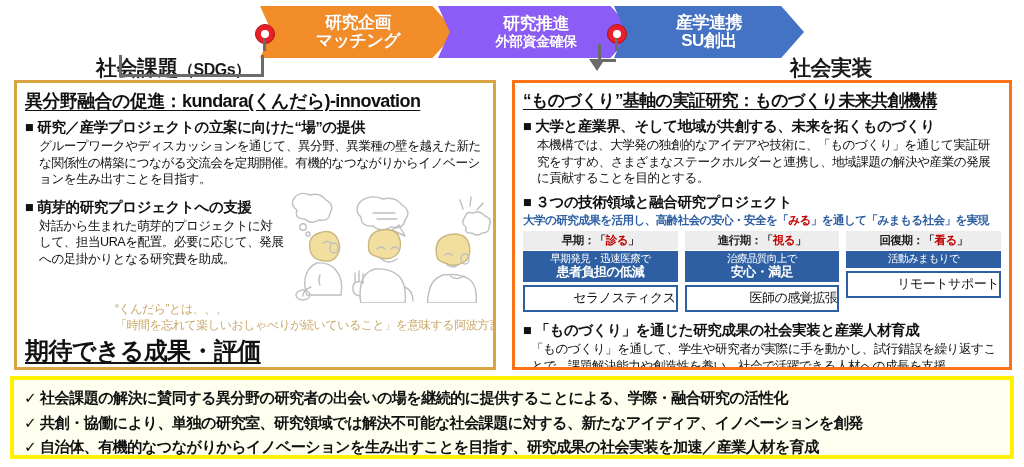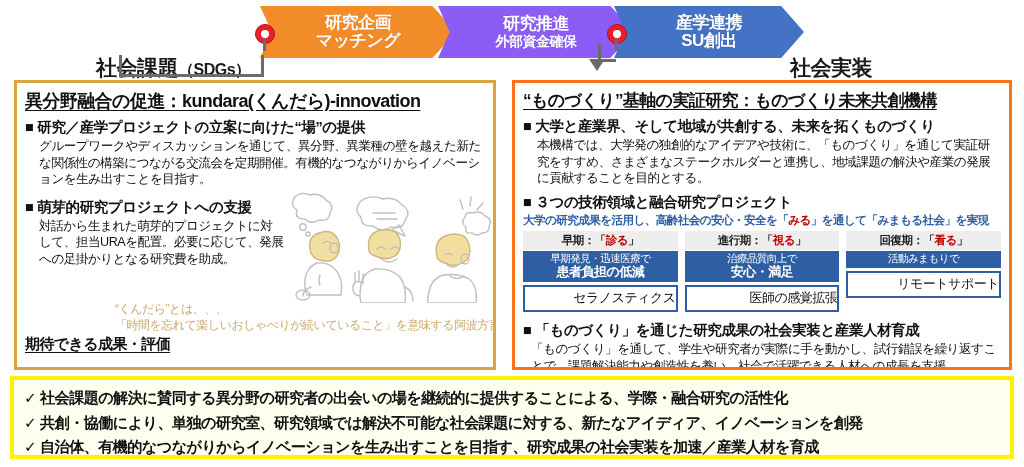--- a/index.html
+++ b/index.html
@@ -186,21 +186,21 @@
     left: 98px; top: 218px;
     font-size: 12px;
     color: #C9A86A;
     line-height: 1.35;
     letter-spacing: -0.5px;
     white-space: nowrap;
   }
   #expected-title {
     position: absolute;
     left: 8px; top: 252px;
-    font-size: 15px;
+    font-size: 24px;
     font-weight: bold;
     color: #111111;
     text-decoration: underline;
     text-underline-offset: 3px;
     letter-spacing: -0.6px;
   }
 
   
   #people-illo {
     position: absolute;

